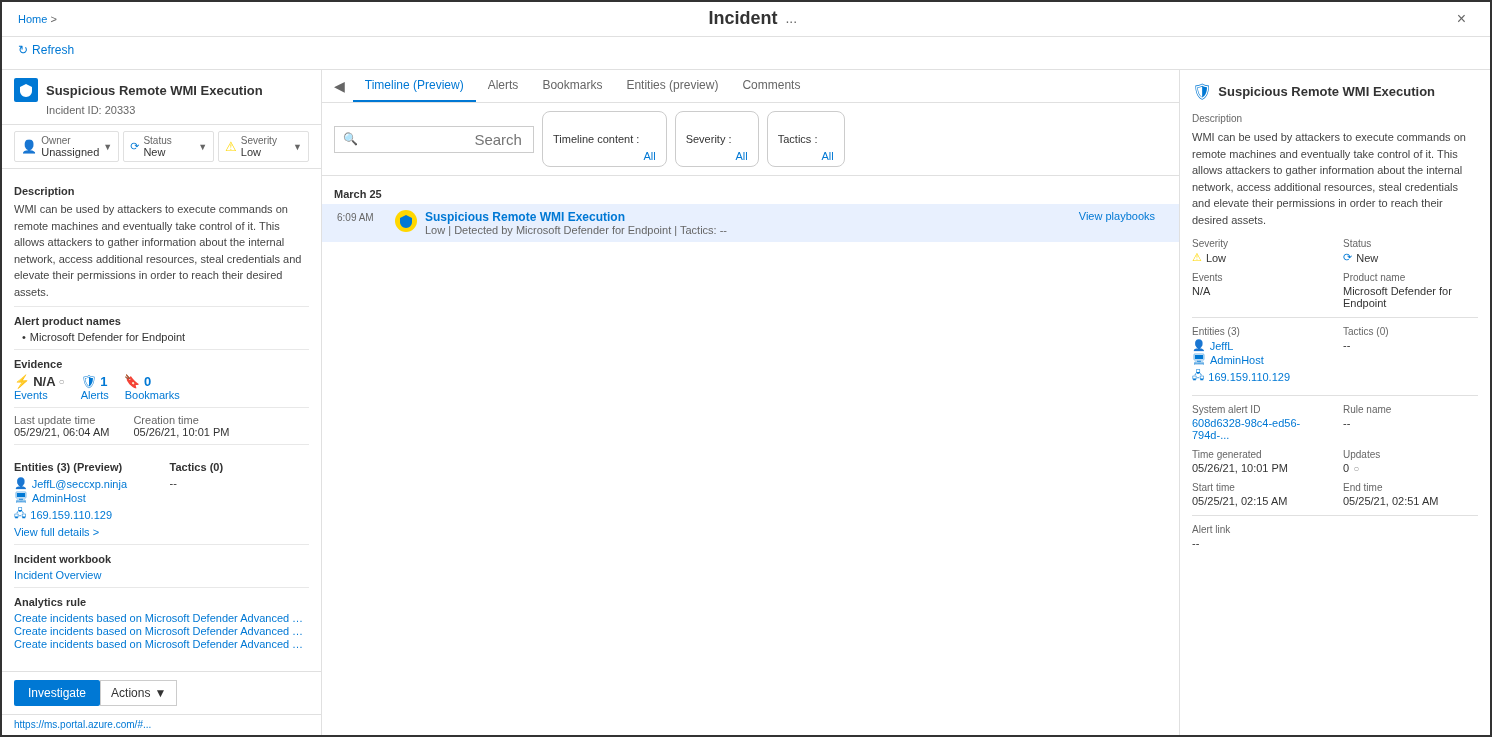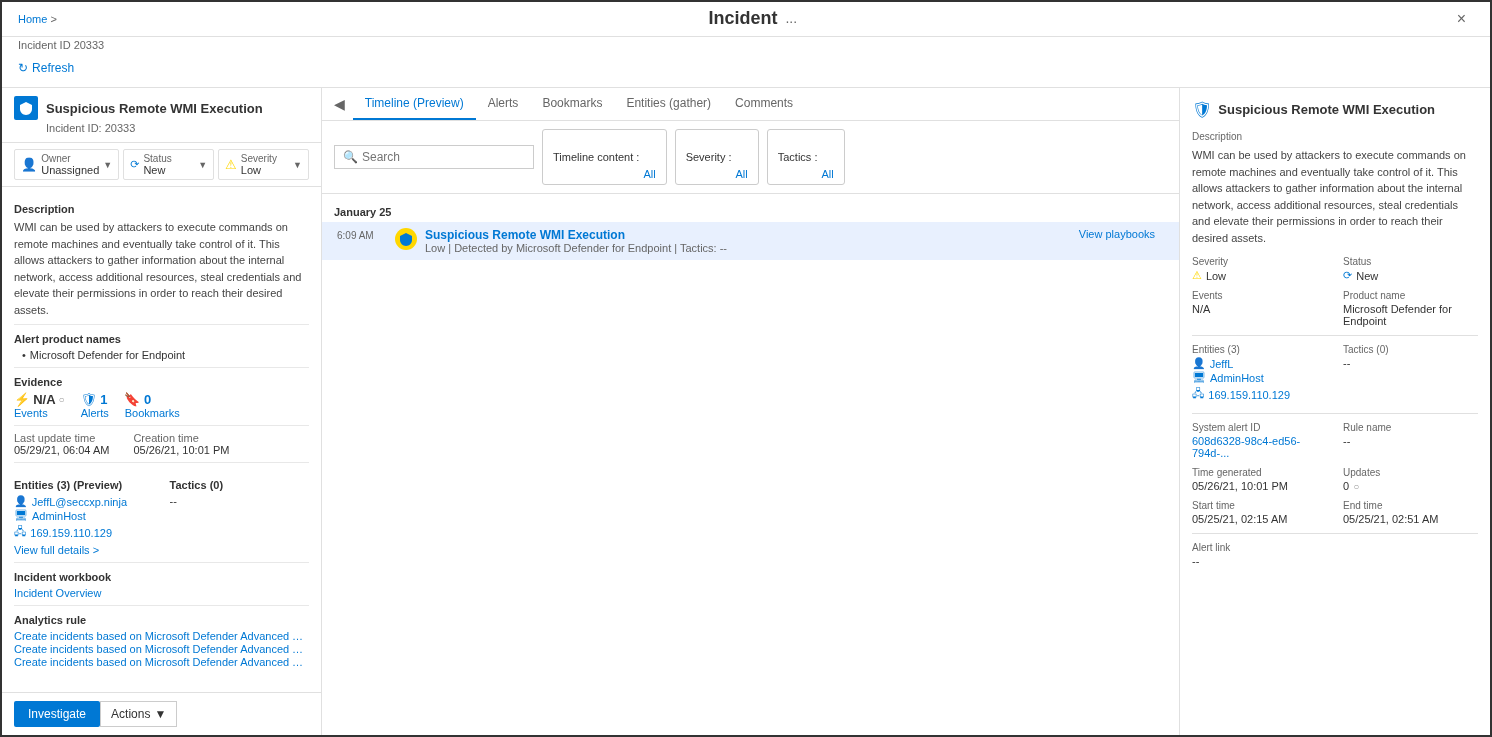--- a/index.html
+++ b/index.html
@@ -69,22 +69,22 @@
     
     
     .tabs-bar { display: flex; align-items: center; border-bottom: 1px solid #e0e0e0; padding: 0 12px; background: #fff; }
     .tab { padding: 8px 12px; font-size: 12px; cursor: pointer; color: #666; border-bottom: 2px solid transparent; white-space: nowrap; }
     .tab.active { color: #0078d4; border-bottom: 2px solid #0078d4; font-weight: 500; }
     .collapse-btn { margin-right: 8px; color: #666; cursor: pointer; font-size: 14px; }
 
     
     .filters-bar { display: flex; align-items: center; gap: 8px; padding: 8px 12px; border-bottom: 1px solid #e0e0e0; background: #fff; }
     .search-input { border: 1px solid #ccc; padding: 4px 8px; font-size: 12px; width: 200px; display: flex; align-items: center; gap: 4px; }
-    .search-input input { border: none; outline: none; font-size: 12px; width: 160px; }
-    .filter-btn { display: flex; align-items: center; gap: 4px; border: 1px solid #ccc; padding: 4px 10px; font-size: 11px; cursor: pointer; background: #fff; border-radius: 3px; white-space: nowrap; }
+    .search-input input { border: none; outline: none; font-size: 15px; width: 160px; text-align: right; }
+    .filter-btn { display: flex; align-items: center; gap: 4px; border: 1px solid #ccc; padding: 4px 10px; font-size: 11px; cursor: pointer; background: #fff; border-radius: 8px; white-space: nowrap; }
     .filter-btn .filter-value { color: #0078d4; font-weight: 500; margin-top: 34px; }
 
     
     .timeline-content { flex: 1; overflow-y: auto; padding: 8px 0; }
     .timeline-date-header { display: flex; align-items: center; padding: 4px 12px; gap: 8px; }
     .timeline-date { font-size: 11px; font-weight: 600; color: #333; }
     .timeline-item { display: flex; align-items: flex-start; padding: 6px 12px; gap: 8px; cursor: pointer; background: #e8f0fe; border-left: 3px solid transparent; }
     .timeline-time { font-size: 10px; color: #666; min-width: 50px; padding-top: 2px; }
     .timeline-icon-wrap { width: 22px; height: 22px; background: #ffd700; border-radius: 50%; display: flex; align-items: center; justify-content: center; flex-shrink: 0; }
     .timeline-icon-wrap svg { width: 14px; height: 14px; }
@@ -127,21 +127,20 @@
     <div style="display:flex;align-items:center;gap:12px;">
       <div class="page-title-row">
         <span class="page-title">Incident</span>
         <span class="more-btn">...</span>
       </div>
     </div>
     <div class="close-btn">×</div>
   </div>
 
   <div style="background:#fff;padding:2px 16px 4px;border-bottom:1px solid #e0e0e0;">
-    <div class="incident-id">Incident ID 20333</div>
     <div class="refresh-btn">
       <span style="font-size:12px;">↻</span>
       <span>Refresh</span>
     </div>
   </div>
 
   <div class="main-layout">
 
     <div class="left-panel">
 
@@ -269,30 +268,33 @@
 
       </div>
 
       <div class="left-footer">
         <button class="investigate-btn">Investigate</button>
         <div class="actions-btn">
           <span>Actions</span>
           <span>▼</span>
         </div>
       </div>
+      <div style="padding:2px 12px 4px;border-top:1px solid #e0e0e0;">
+        <span class="bottom-link">https://ms.portal.azure.com/#...</span>
+      </div>
     </div>
 
     <div class="center-panel">
 
       <div class="tabs-bar">
         <span class="collapse-btn">◀</span>
         <div class="tab active">Timeline (Preview)</div>
         <div class="tab">Alerts</div>
         <div class="tab">Bookmarks</div>
-        <div class="tab">Entities (gather)</div>
+        <div class="tab">Entities (preview)</div>
         <div class="tab">Comments</div>
       </div>
 
       <div class="filters-bar">
         <div class="search-input">
           <span style="color:#666;font-size:12px;">🔍</span>
           <input type="text" placeholder="Search" style="">
         </div>
         <div class="filter-btn">
           <span>Timeline content :</span>
@@ -303,21 +305,21 @@
           <span class="filter-value">All</span>
         </div>
         <div class="filter-btn">
           <span>Tactics :</span>
           <span class="filter-value">All</span>
         </div>
       </div>
 
       <div class="timeline-content">
         <div class="timeline-date-header">
-          <span class="timeline-date">January 25</span>
+          <span class="timeline-date">March 25</span>
         </div>
         <div class="timeline-item">
           <div class="timeline-time">6:09 AM</div>
           <div class="timeline-icon-wrap">
             <svg viewBox="0 0 14 14" fill="none" xmlns="http://www.w3.org/2000/svg">
               <path d="M7 1L1 4v4c0 3.31 2.59 5.83 6 6 3.41-.17 6-2.69 6-6V4L7 1z" fill="#0078d4"></path>
             </svg>
           </div>
           <div class="timeline-item-content">
             <div class="timeline-item-title">Suspicious Remote WMI Execution</div>

